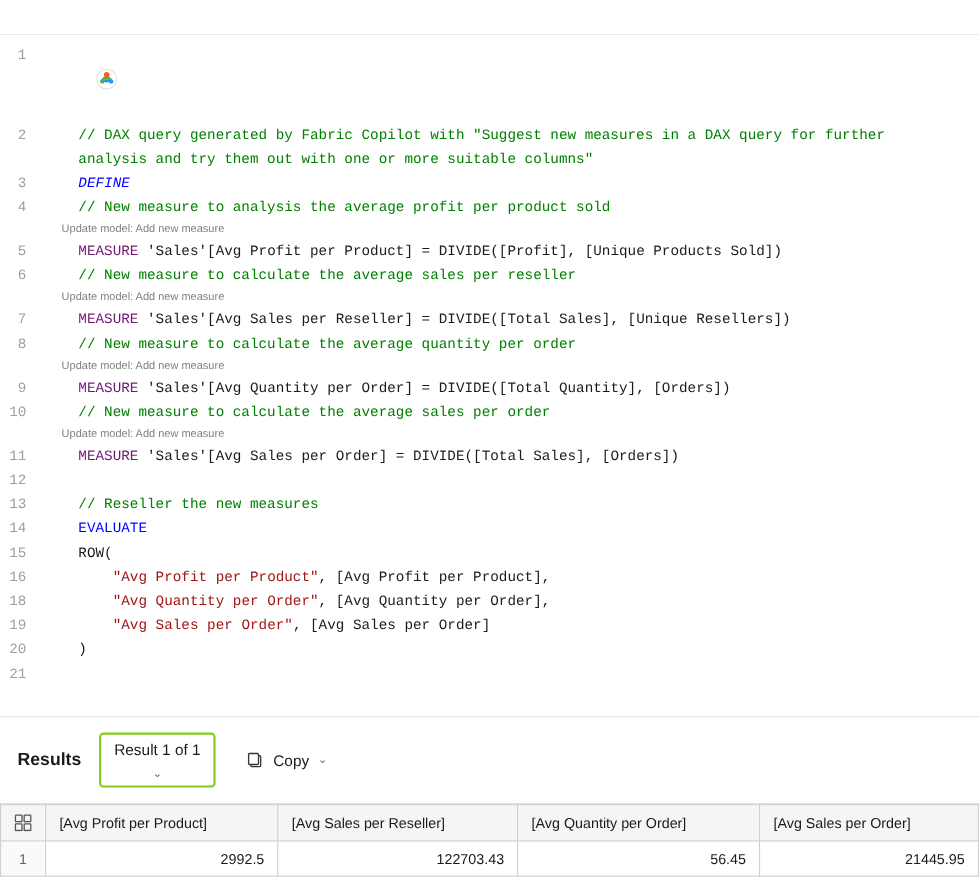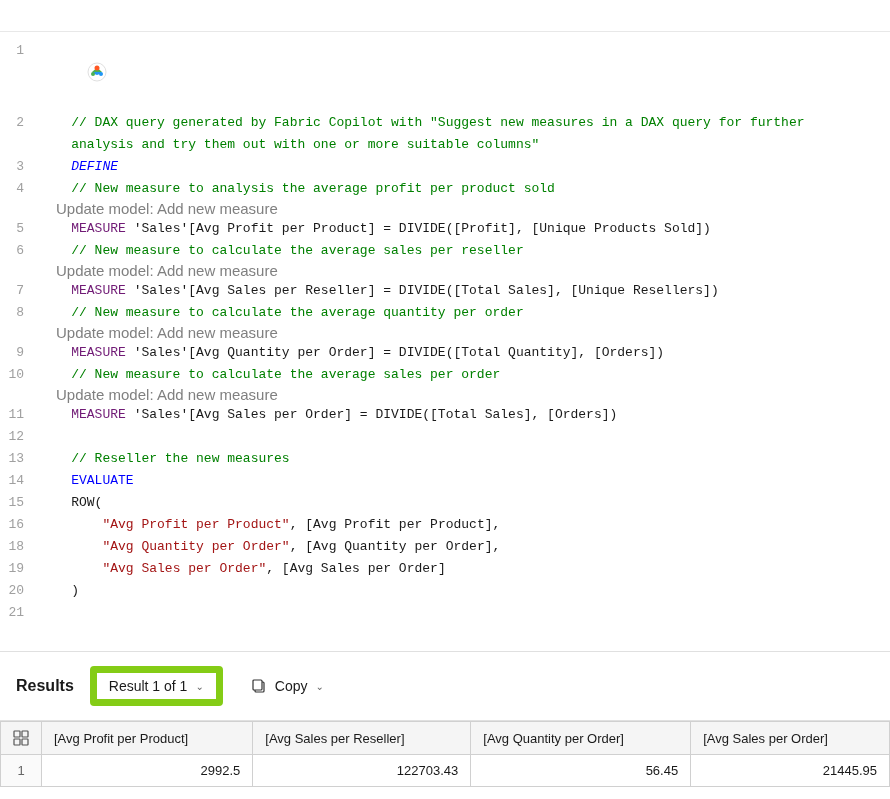--- a/index.html
+++ b/index.html
@@ -46,21 +46,21 @@
 
     .c-comment { color: #008000; }
     .c-define { color: #0000ff; font-style: italic; }
     .c-measure { color: #701a75; }
     .c-string { color: #a31515; }
     .c-normal { color: #1a1a1a; }
     .c-evaluate { color: #0000ff; }
 
     .subline {
       color: #808080;
-      font-size: 15px;
+      font-size: 10px;
       line-height: 18px;
       padding-left: 56px;
       font-family: 'Segoe UI', sans-serif;
     }
 
     
     .results-section {
       background: #ffffff;
       padding: 0;
     }
@@ -76,29 +76,30 @@
     .results-label {
       font-family: 'Segoe UI', sans-serif;
       font-size: 16px;
       font-weight: 600;
       color: #1a1a1a;
     }
 
     .result-dropdown {
       display: flex;
       align-items: center;
-      border: 7px solid #84cc16;
+      border: 2px solid #84cc16;
       border-radius: 4px;
       padding: 5px 12px;
       font-family: 'Segoe UI', sans-serif;
       font-size: 14px;
       color: #1a1a1a;
       cursor: pointer;
       gap: 8px;
       background: #ffffff;
+      flex-direction: column;
     }
 
     .copy-btn {
       display: flex;
       align-items: center;
       padding: 5px 12px;
       font-family: 'Segoe UI', sans-serif;
       font-size: 14px;
       color: #1a1a1a;
       cursor: pointer;

